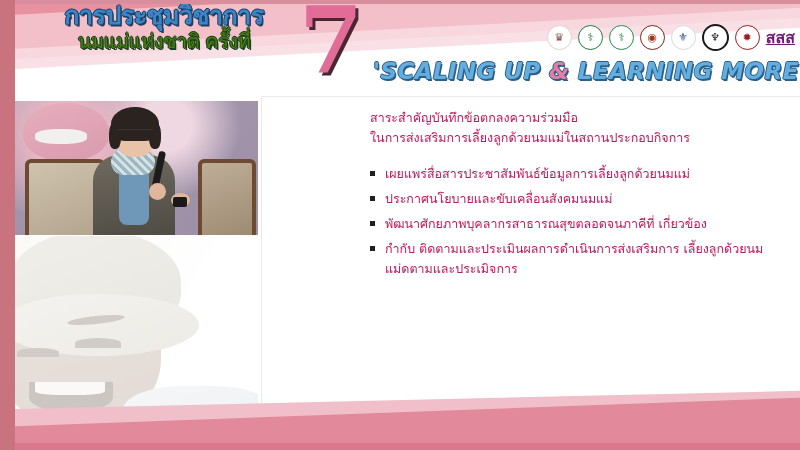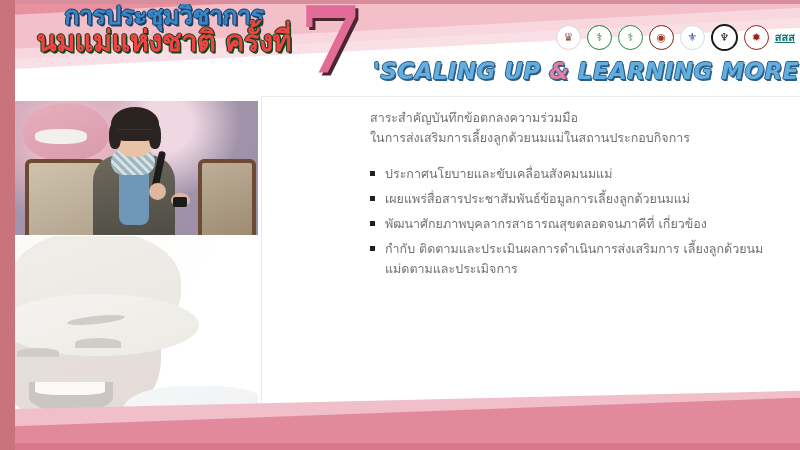--- a/index.html
+++ b/index.html
@@ -55,21 +55,21 @@
   .t-line1{
     font-size:25px;font-weight:bold;color:#3a86c8;
     letter-spacing:-.5px;line-height:28px;
     text-shadow:
        1.6px 1.6px 0 #1d3f63,
       -1.1px 0 0 #1d3f63, 1.1px 0 0 #1d3f63,
        0 -1.1px 0 #1d3f63, 0 1.1px 0 #1d3f63;
     white-space:nowrap;
   }
   .t-line2{
-    font-size:29px;font-weight:bold;color:#ef4444;
+    font-size:20px;font-weight:normal;color:#4d7c0f;
     letter-spacing:-.5px;line-height:28px;margin-top:-3px;
     text-shadow:
        1.6px 1.6px 0 #17431c,
       -1.1px 0 0 #17431c, 1.1px 0 0 #17431c,
        0 -1.1px 0 #17431c, 0 1.1px 0 #17431c;
     white-space:nowrap;
   }
   .t-date{
     font-size:19px;font-weight:bold;color:#2a2a2a;
     line-height:24px;margin-top:1px;letter-spacing:.5px;
@@ -113,21 +113,21 @@
   }
   .lg1{background:#ffffff;color:#8a5a4a;border:1px solid #e0d3cd;}
   .lg2{background:#ffffff;color:#1f7a3a;border:1.6px solid #1f7a3a;}
   .lg3{background:#ffffff;color:#2c8a4a;border:1.6px solid #2c8a4a;}
   .lg4{background:#ffffff;color:#a8341f;border:1.6px solid #7a2514;}
   .lg5{background:#ffffff;color:#2d3f8a;border:1px solid #d8d8e0;}
   .lg6{background:#ffffff;color:#1a1a1a;border:2px solid #1a1a1a;}
   .lg7{background:#ffffff;color:#9c1d1d;border:1.6px solid #9c1d1d;}
   .lg8{
     width:auto;height:23px;border-radius:0;border:0;background:transparent;
-    color:#0f766e;font-size:11px;font-weight:bold;text-decoration:underline;
+    color:#701a75;font-size:16px;font-weight:bold;text-decoration:underline;
   }
 
   
   .photo-top{
     position:absolute;left:0;top:101px;width:243px;height:134px;
     overflow:hidden;z-index:12;background:#8a7d90;
   }
   .pt-bg{
     position:absolute;inset:0;
     background:
@@ -257,21 +257,21 @@
 
   
   .content-panel{
     position:absolute;left:246px;top:96px;width:539px;height:322px;
     background:#ffffff;border:1px solid #eceaea;z-index:14;
   }
 
   
   .body-wrap{
     position:absolute;left:355px;top:108px;width:400px;z-index:20;
-    color:#737373;
+    color:#be185d;
   }
   .lead{font-size:12.5px;line-height:20px;white-space:nowrap;}
   .bullets{margin:16px 0 0 0;padding:0;list-style:none;}
   .bullets li{
     position:relative;padding-left:15px;
     font-size:12.5px;line-height:20px;margin-bottom:5px;
   }
   .bullets li:before{
     content:"";position:absolute;left:0;top:7px;
     width:5px;height:5px;background:#231f20;
@@ -374,22 +374,22 @@
     </div>
   </div>
 
   <div class="content-panel"></div>
 
   <div class="body-wrap">
     <div class="lead">สาระสำคัญบันทึกข้อตกลงความร่วมมือ</div>
     <div class="lead">ในการส่งเสริมการเลี้ยงลูกด้วยนมแม่ในสถานประกอบกิจการ</div>
 
     <ul class="bullets">
+      <li>เผยแพร่สื่อสารประชาสัมพันธ์ข้อมูลการเลี้ยงลูกด้วยนมแม่</li>
       <li>ประกาศนโยบายและขับเคลื่อนสังคมนมแม่</li>
-      <li>เผยแพร่สื่อสารประชาสัมพันธ์ข้อมูลการเลี้ยงลูกด้วยนมแม่</li>
       <li>พัฒนาศักยภาพบุคลากรสาธารณสุขตลอดจนภาคีที่ เกี่ยวข้อง</li>
       <li>กำกับ ติดตามและประเมินผลการดำเนินการส่งเสริมการ เลี้ยงลูกด้วยนมแม่ดตามและประเมิจการ</li>
     </ul>
   </div>
 
   <div class="wedge-light"></div>
   <div class="wedge-main"></div>
   <div class="wedge-dark"></div>
 
   <div class="frame-right"></div>

